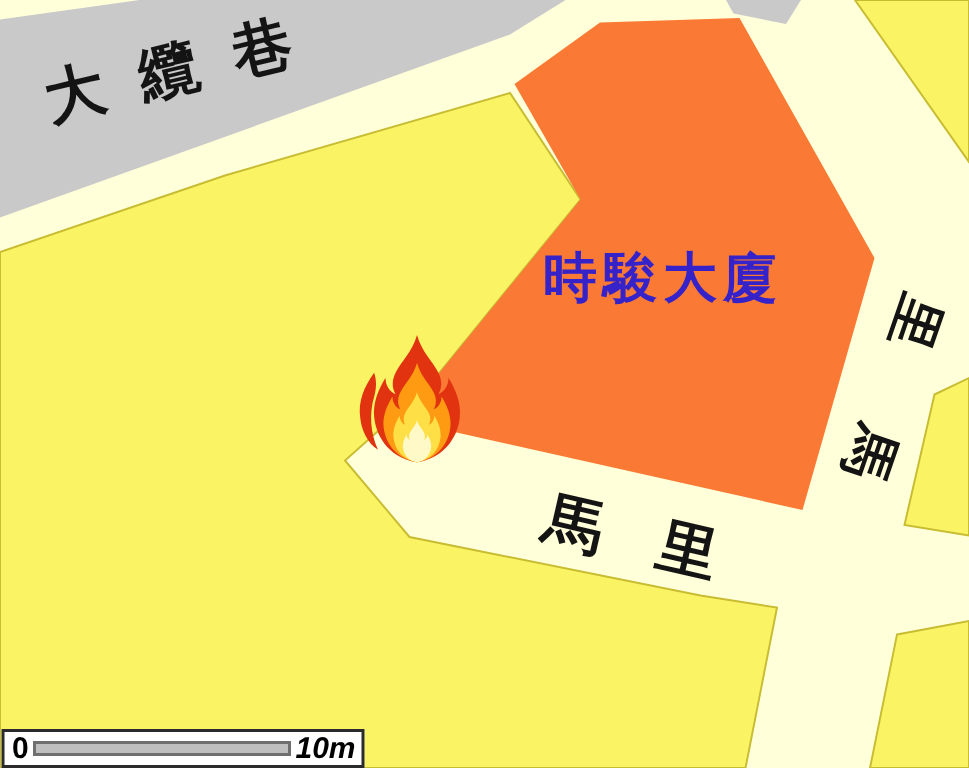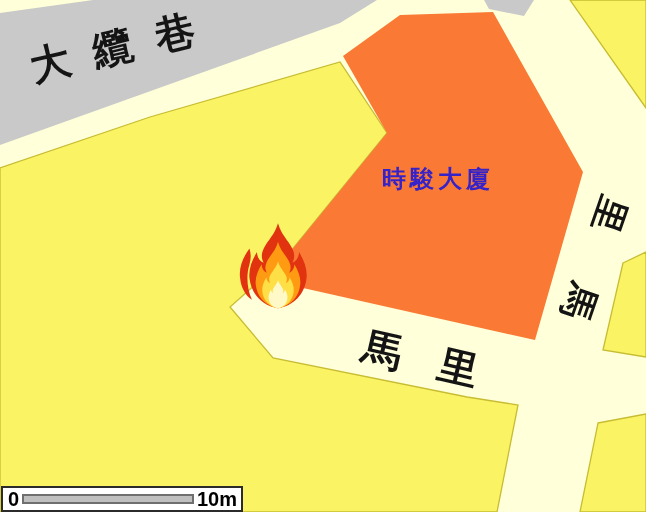--- a/index.html
+++ b/index.html
@@ -2,30 +2,30 @@
 <html><head>
 <meta charset="utf-8">
 <style>
   html,body{margin:0;padding:0;}
   body{width:646px;height:512px;overflow:hidden;font-family:"Liberation Sans",sans-serif;}
   #stage{position:relative;width:646px;height:512px;overflow:hidden;background:#ffffd9;}
   #map-svg{position:absolute;left:0;top:0;display:block;}
   .label{position:absolute;white-space:nowrap;font-family:"DejaVu Serif",serif;line-height:1;}
   .street-label{font-size:40px;font-weight:600;}
   #label-top-street{left:124px;top:45px;transform:translate(-50%,-50%) rotate(-13.5deg);letter-spacing:24px;}
-  #label-building{left:382px;top:167px;font-size:24px;font-weight:bold;letter-spacing:4px;font-family:"DejaVu Serif",serif;}
+  #label-building{left:362px;top:167px;font-size:36px;font-weight:bold;letter-spacing:4px;font-family:"DejaVu Serif",serif;}
   #label-mali-h{left:439px;top:363px;transform:translate(-50%,-50%) rotate(13deg);letter-spacing:38px;}
   #label-mali-v{left:586px;top:285px;transform:translate(-50%,-50%) rotate(109deg);font-size:36px;letter-spacing:56px;}
   #fire{position:absolute;left:236px;top:217px;}
   #scalebar{position:absolute;left:1px;top:486px;width:238px;height:22px;background:#ffffff;
     border:2px solid #2b2b2b;display:flex;align-items:center;}
   #scalebar .num{font-size:20px;font-weight:bold;color:#000;line-height:1;}
   #scalebar .zero{margin-left:5px;}
   #scalebar .bar{flex:1;height:6px;background:#bfbfbf;border:2px solid #6f6f6f;margin:0 3px;}
-  #scalebar .dist{margin-right:4px;}
+  #scalebar .dist{margin-right:4px;font-style:italic;}
 </style>
 </head>
 <body>
 
 <div id="stage">
 
   <svg id="map-svg" width="646" height="512" viewBox="0 0 646 512" xmlns="http://www.w3.org/2000/svg">
     <rect x="0" y="0" width="646" height="512" fill="#ffffd9"></rect>
 
     <polygon points="0,13 93,0 377,0 340,23 0,145" fill="#c9c9c9"></polygon>

